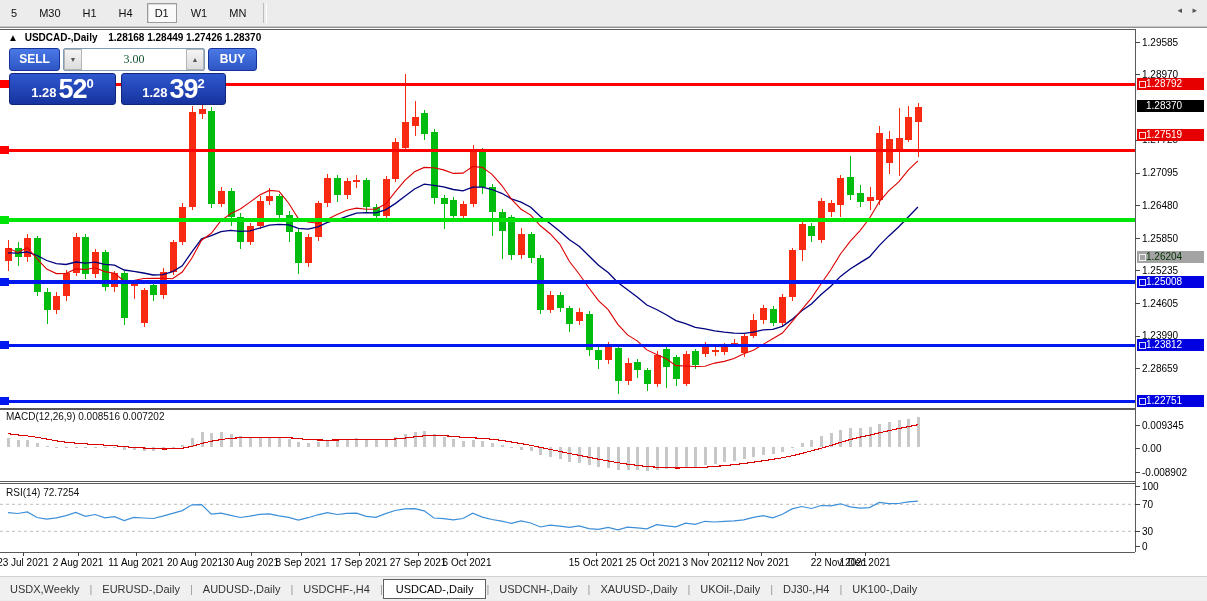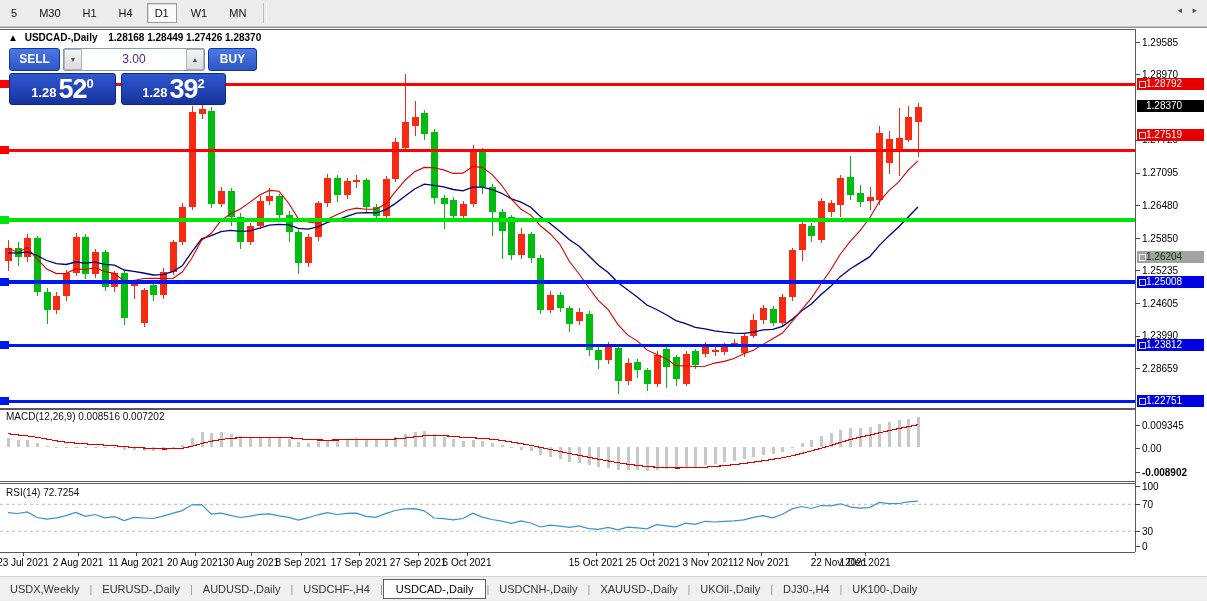--- a/index.html
+++ b/index.html
@@ -29,21 +29,21 @@
   
   #quote-row{position:absolute;left:8px;top:32px;font-size:10px;font-weight:700;color:#000;z-index:7;}
   #oc-panel{position:absolute;left:9px;top:48px;z-index:7;width:248px;}
   .oc-row1{display:flex;height:23px;}
   .oc-btn{background:linear-gradient(#4a79e6,#2d56c4);border:1px solid #16339b;color:#fff;
           font-size:12px;font-weight:700;text-align:center;line-height:21px;border-radius:3px;cursor:pointer;}
   #sell-btn{width:49px;} #buy-btn{width:47px;margin-left:3px;}
   #vol-box{flex:1;margin-left:3px;display:flex;background:#fff;border:1px solid #7f9db9;border-radius:2px;}
   .spin-btn{width:16px;background:linear-gradient(#f4f4f4,#dcdcdc);border:1px solid #b4b4b4;
             font-size:7px;color:#555;text-align:center;line-height:19px;cursor:pointer;}
-  #vol-value{flex:1;font-size:12px;color:#4c1d95;text-align:center;line-height:21px;}
+  #vol-value{flex:1;font-size:12px;color:#14532d;text-align:center;line-height:21px;font-family:Liberation Serif, serif;}
   .oc-row2{display:flex;margin-top:2px;height:32px;}
   .px-box{background:linear-gradient(#2f58cf,#16339f);border:1px solid #10277c;border-radius:3px;color:#fff;
           display:flex;align-items:flex-end;justify-content:center;padding-bottom:1px;cursor:pointer;}
   #sell-px{width:105px;} #buy-px{width:103px;margin-left:5px;}
   .px-small{font-size:13px;font-weight:700;margin-bottom:3px;}
   .px-big{font-size:27px;font-weight:700;line-height:27px;margin-left:2px;letter-spacing:-1px;}
   .px-sup{font-size:13px;font-weight:700;margin-bottom:12px;}
   
   #tab-bar{position:absolute;left:0;top:576px;width:1207px;height:23px;background:#f0f0f0;
            border-top:1px solid #d2d2d2;display:flex;align-items:center;z-index:8;font-size:11px;color:#333;}
@@ -642,21 +642,21 @@
     <div class="ptag" style="top:213.5px;background:#a3a3a3;color:#003300;margin-top:37px;">1.26204<div class="notch"></div></div>
     <div class="ptag" style="top:276.3px;background:#0000e0;color:#ffffff;">1.25008<div class="notch"></div></div>
     <div class="ptag" style="top:339.1px;background:#0000e0;color:#ffffff;">1.23812<div class="notch"></div></div>
     <div class="ptag" style="top:394.8px;background:#0000e0;color:#ffffff;">1.22751<div class="notch"></div></div>
     <div class="ptag" style="top:99.8px;background:#000000;color:#fff;">1.28370</div>
     <div class="ind-label" style="top:411px;">MACD(12,26,9) 0.008516 0.007202</div>
     <div class="sub-ytick" style="top:420px;">0.009345</div>
     <div style="position:absolute;left:1135px;top:425px;width:5px;height:1px;background:#444;z-index:5;"></div>
     <div class="sub-ytick" style="top:443px;">0.00</div>
     <div style="position:absolute;left:1135px;top:448px;width:5px;height:1px;background:#444;z-index:5;"></div>
-    <div class="sub-ytick" style="top:467px;font-weight:bold;">-0.008902</div>
+    <div class="sub-ytick" style="top:467px;">-0.008902</div>
     <div style="position:absolute;left:1135px;top:472px;width:5px;height:1px;background:#444;z-index:5;"></div>
     <div class="ind-label" style="top:487px;">RSI(14) 72.7254</div>
     <div class="sub-ytick" style="top:481px;">100</div>
     <div style="position:absolute;left:1135px;top:486px;width:5px;height:1px;background:#444;z-index:5;"></div>
     <div class="sub-ytick" style="top:499px;">70</div>
     <div style="position:absolute;left:1135px;top:504px;width:5px;height:1px;background:#444;z-index:5;"></div>
     <div class="sub-ytick" style="top:526px;">30</div>
     <div style="position:absolute;left:1135px;top:531px;width:5px;height:1px;background:#444;z-index:5;"></div>
     <div class="sub-ytick" style="top:541px;">0</div>
     <div style="position:absolute;left:1135px;top:546px;width:5px;height:1px;background:#444;z-index:5;"></div>

